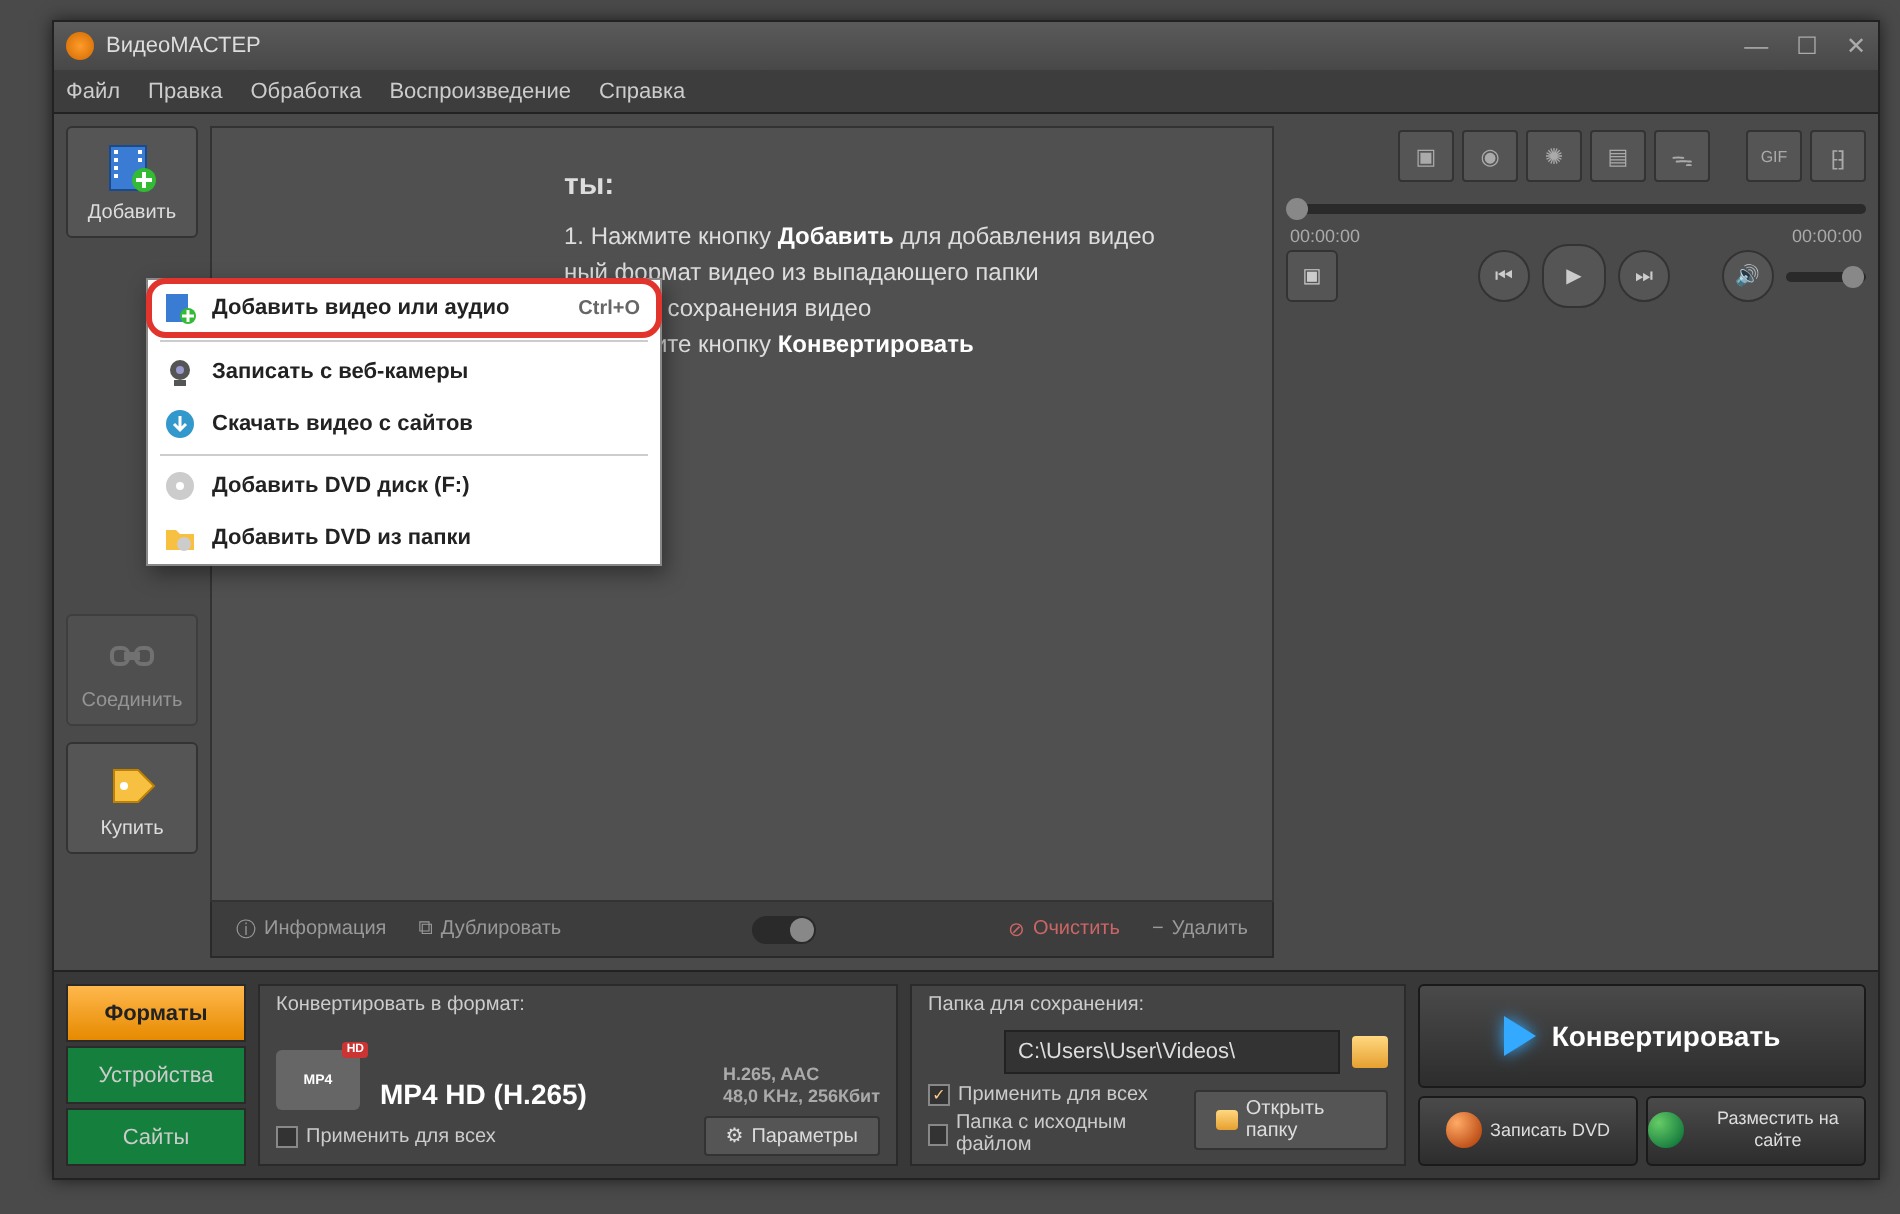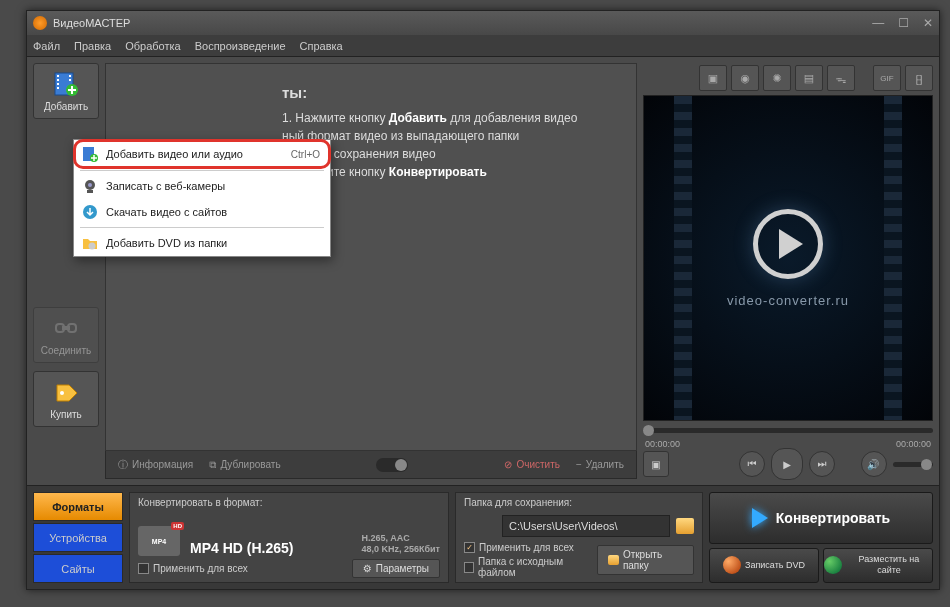--- a/index.html
+++ b/index.html
@@ -37,21 +37,21 @@
 .brand { margin-top: 14px; color: #8899aa; font-size: 13px; letter-spacing: 1px; }
 .timeline { height: 18px; display: flex; align-items: center; gap: 6px; padding: 4px 0; font-size: 9px; color: #aaa; }
 .track { flex: 1; height: 5px; background: #2a2a2a; border-radius: 3px; position: relative; }
 .thumb { position: absolute; left: 0; top: -3px; width: 11px; height: 11px; background: #888; border-radius: 50%; }
 .playctrl { height: 30px; display: flex; align-items: center; justify-content: center; gap: 6px; }
 .pcbtn { width: 26px; height: 26px; background: #555; border: 1px solid #333; border-radius: 13px; display: flex; align-items: center; justify-content: center; color: #ccc; font-size: 10px; cursor: pointer; }
 .pcbtn.big { width: 32px; height: 32px; }
 .volbar { width: 40px; height: 5px; background: #2a2a2a; border-radius: 3px; position: relative; }
 .lower { height: 104px; background: #383838; border-top: 1px solid #222; display: flex; padding: 6px; gap: 6px; }
 .format-tabs { width: 90px; display: flex; flex-direction: column; gap: 2px; text-align: center; }
-.ftab { flex: 1; display: flex; align-items: center; justify-content: center; font-size: 11px; color: #ccc; background: #1d4ed8; border: 1px solid #2a2a2a; cursor: pointer; }
+.ftab { flex: 1; display: flex; align-items: center; justify-content: center; font-size: 11px; color: #ccc; background: #15803d; border: 1px solid #2a2a2a; cursor: pointer; }
 .ftab.active { background: linear-gradient(#ffb84d,#e68a00); color: #222; font-weight: bold; }
 .format-panel { width: 320px; background: #444; border: 1px solid #2a2a2a; display: flex; flex-direction: column; padding: 4px 8px; font-size: 10px; color: #ccc; }
 .fp-title { font-size: 10px; margin-bottom: 3px; }
 .fp-row { display: flex; align-items: flex-end; gap: 10px; flex: 1; font-weight: bold; }
 .fp-icon { width: 42px; height: 30px; background: #666; border-radius: 3px; display: flex; align-items: center; justify-content: center; font-size: 7px; color: #fff; position: relative; }
 .hd-badge { position: absolute; top: -4px; right: -4px; background: #c33; color: #fff; font-size: 6px; padding: 1px 2px; border-radius: 2px; }
 .fp-name { font-size: 14px; color: #fff; }
 .fp-det { font-size: 9px; color: #aaa; line-height: 1.3; }
 .fp-bottom { display: flex; align-items: center; justify-content: space-between; margin-top: 3px; }
 .chk { display: flex; align-items: center; gap: 4px; font-size: 10px; color: #ccc; }
@@ -65,21 +65,21 @@
 .sp-chks { display: flex; flex-direction: column; gap: 3px; }
 .action-panel { flex: 1; display: flex; flex-direction: column; gap: 4px; }
 .convert-btn { flex: 1.4; background: linear-gradient(#4a4a4a,#2d2d2d); border: 1px solid #1a1a1a; border-radius: 3px; display: flex; align-items: center; justify-content: center; gap: 8px; color: #fff; font-size: 14px; font-weight: bold; cursor: pointer; }
 .arrow-ic { width: 0; height: 0; border-left: 16px solid #3af; border-top: 10px solid transparent; border-bottom: 10px solid transparent; filter: drop-shadow(0 0 4px #3af); }
 .action-row { flex: 1; display: flex; gap: 4px; }
 .act-btn { flex: 1; background: linear-gradient(#4a4a4a,#2d2d2d); border: 1px solid #1a1a1a; border-radius: 3px; display: flex; align-items: center; justify-content: center; gap: 4px; color: #ddd; font-size: 9px; text-align: center; cursor: pointer; line-height: 1.2; }
 .globe-ic { width: 18px; height: 18px; border-radius: 50%; background: radial-gradient(circle at 30% 30%, #6c6, #063); }
 .disc-ic { width: 18px; height: 18px; border-radius: 50%; background: radial-gradient(circle at 30% 30%, #fa6, #a30); }
 
 .dropdown { position: absolute; left: 46px; top: 128px; width: 258px; background: #fff; border: 1px solid #888; box-shadow: 2px 4px 10px rgba(0,0,0,0.4); font-size: 11px; color: #222; z-index: 100; }
-.dd-item { display: flex; align-items: center; padding: 5px 10px 5px 8px; gap: 8px; cursor: pointer; }
+.dd-item { display: flex; align-items: center; padding: 5px 10px 5px 8px; gap: 8px; cursor: pointer; font-weight: bold; }
 .dd-item.highlighted { border: 3px solid #e0342c; border-radius: 10px; margin: -1px; padding: 4px 8px 4px 6px; }
 .dd-sep { height: 1px; background: #ccc; margin: 2px 6px; }
 .dd-ic { width: 16px; height: 16px; display: flex; align-items: center; justify-content: center; }
 .dd-label { flex: 1; }
 .dd-short { color: #666; font-size: 10px; }
 
 svg { display: block; }
 </style>
 </head>
 <body>
@@ -179,28 +179,20 @@
         <div class="preview-tools">
           <div class="ptool">▣</div>
           <div class="ptool">◉</div>
           <div class="ptool">✺</div>
           <div class="ptool">▤</div>
           <div class="ptool">ᯓ</div>
           <div style="width:10px"></div>
           <div class="ptool" style="font-size:8px;font-weight:normal">GIF</div>
           <div class="ptool">⁅⁆</div>
         </div>
-        <div class="preview-screen">
-          <div class="film-strip left"></div>
-          <div class="film-strip right"></div>
-          <div class="playcircle">
-              <div class="playtri"></div>
-            </div>
-          <div class="brand">video-converter.ru</div>
-        </div>
         <div class="timeline">
           <div class="track">
               <div class="thumb"></div>
             </div>
         </div>
         <div style="display:flex;justify-content:space-between;font-size:9px;color:#aaa;padding:0 2px">
           <span>00:00:00</span>
           <span>00:00:00</span>
         </div>
         <div class="playctrl">
@@ -323,20 +315,29 @@
             <circle cx="8" cy="8" r="7" fill="#39c"></circle>
             <path d="M8 4v6M5 8l3 3 3-3" stroke="#fff" stroke-width="1.5" fill="none"></path>
           </svg>
         </span>
         <span class="dd-label">Скачать видео с сайтов</span>
       </div>
       <div class="dd-sep"></div>
       <div class="dd-item">
         <span class="dd-ic">
           <svg width="16" height="16">
+            <circle cx="8" cy="8" r="7" fill="#ccc"></circle>
+            <circle cx="8" cy="8" r="2" fill="#fff"></circle>
+          </svg>
+        </span>
+        <span class="dd-label">Добавить DVD диск (F:)</span>
+      </div>
+      <div class="dd-item">
+        <span class="dd-ic">
+          <svg width="16" height="16">
             <path d="M1 4h5l2 2h7v8H1z" fill="#f8c040"></path>
             <circle cx="10" cy="11" r="3.5" fill="#ccc"></circle>
           </svg>
         </span>
         <span class="dd-label">Добавить DVD из папки</span>
       </div>
     </div>
 </div>
 
 </body></html>

